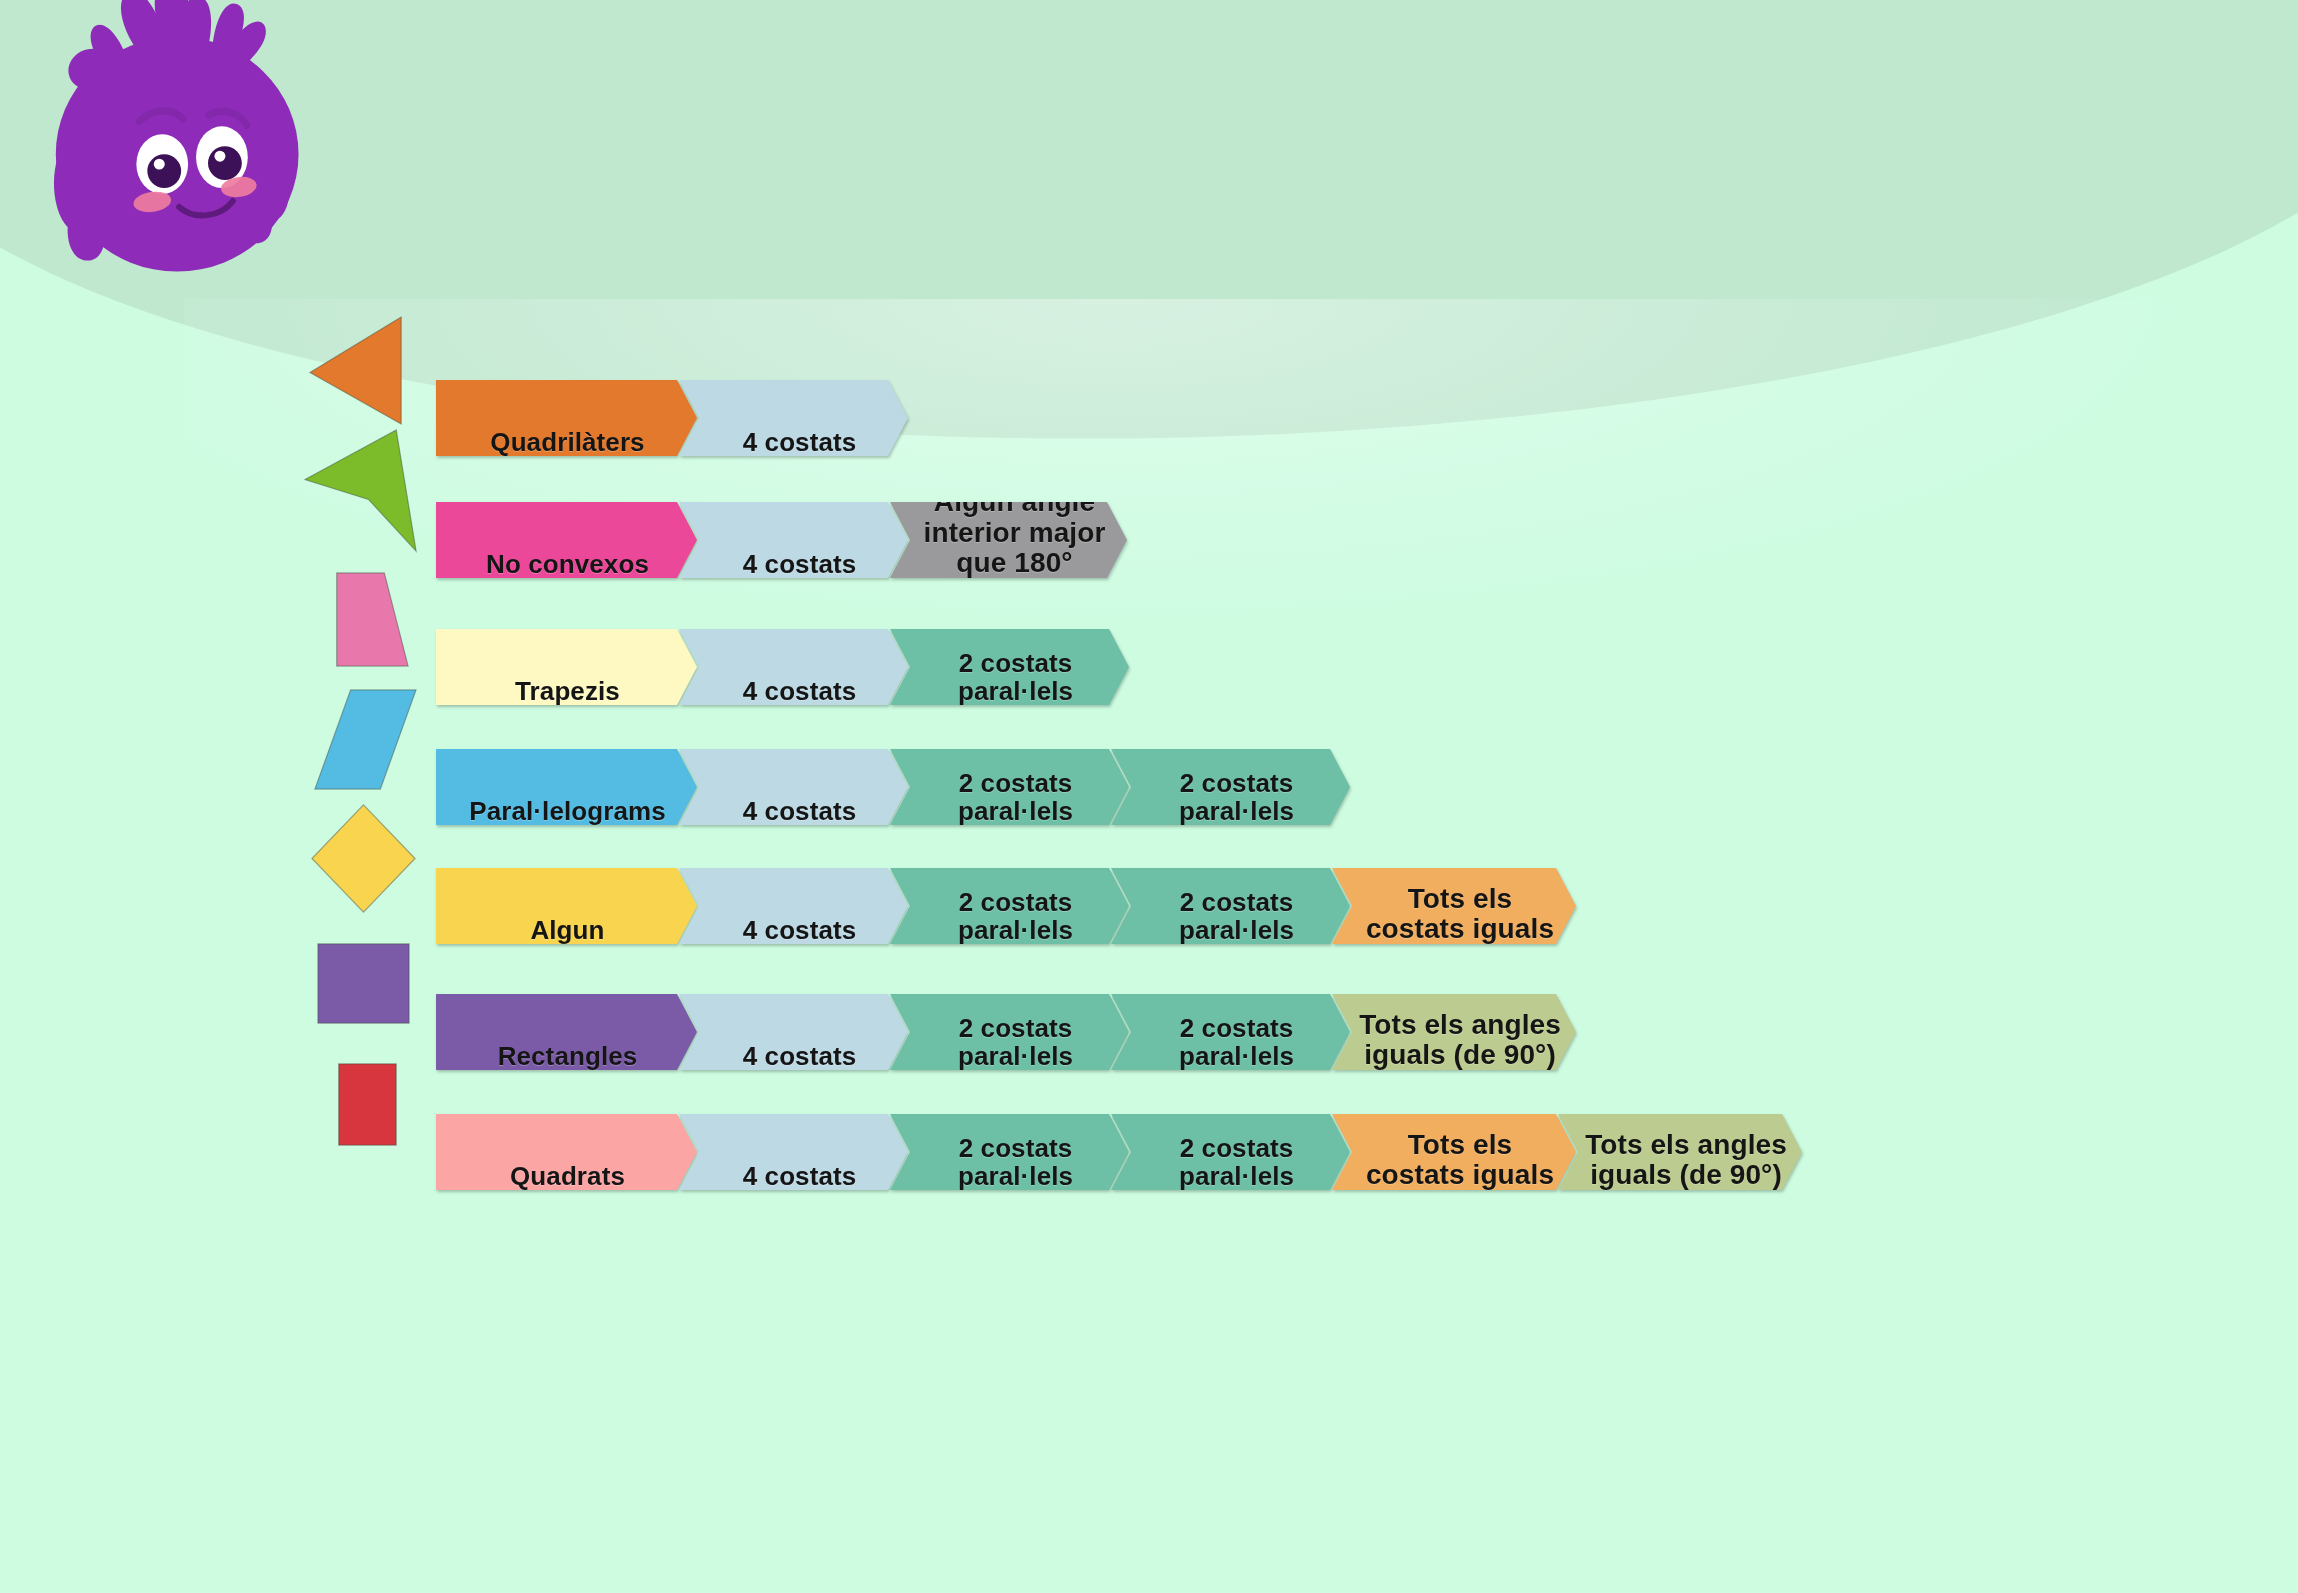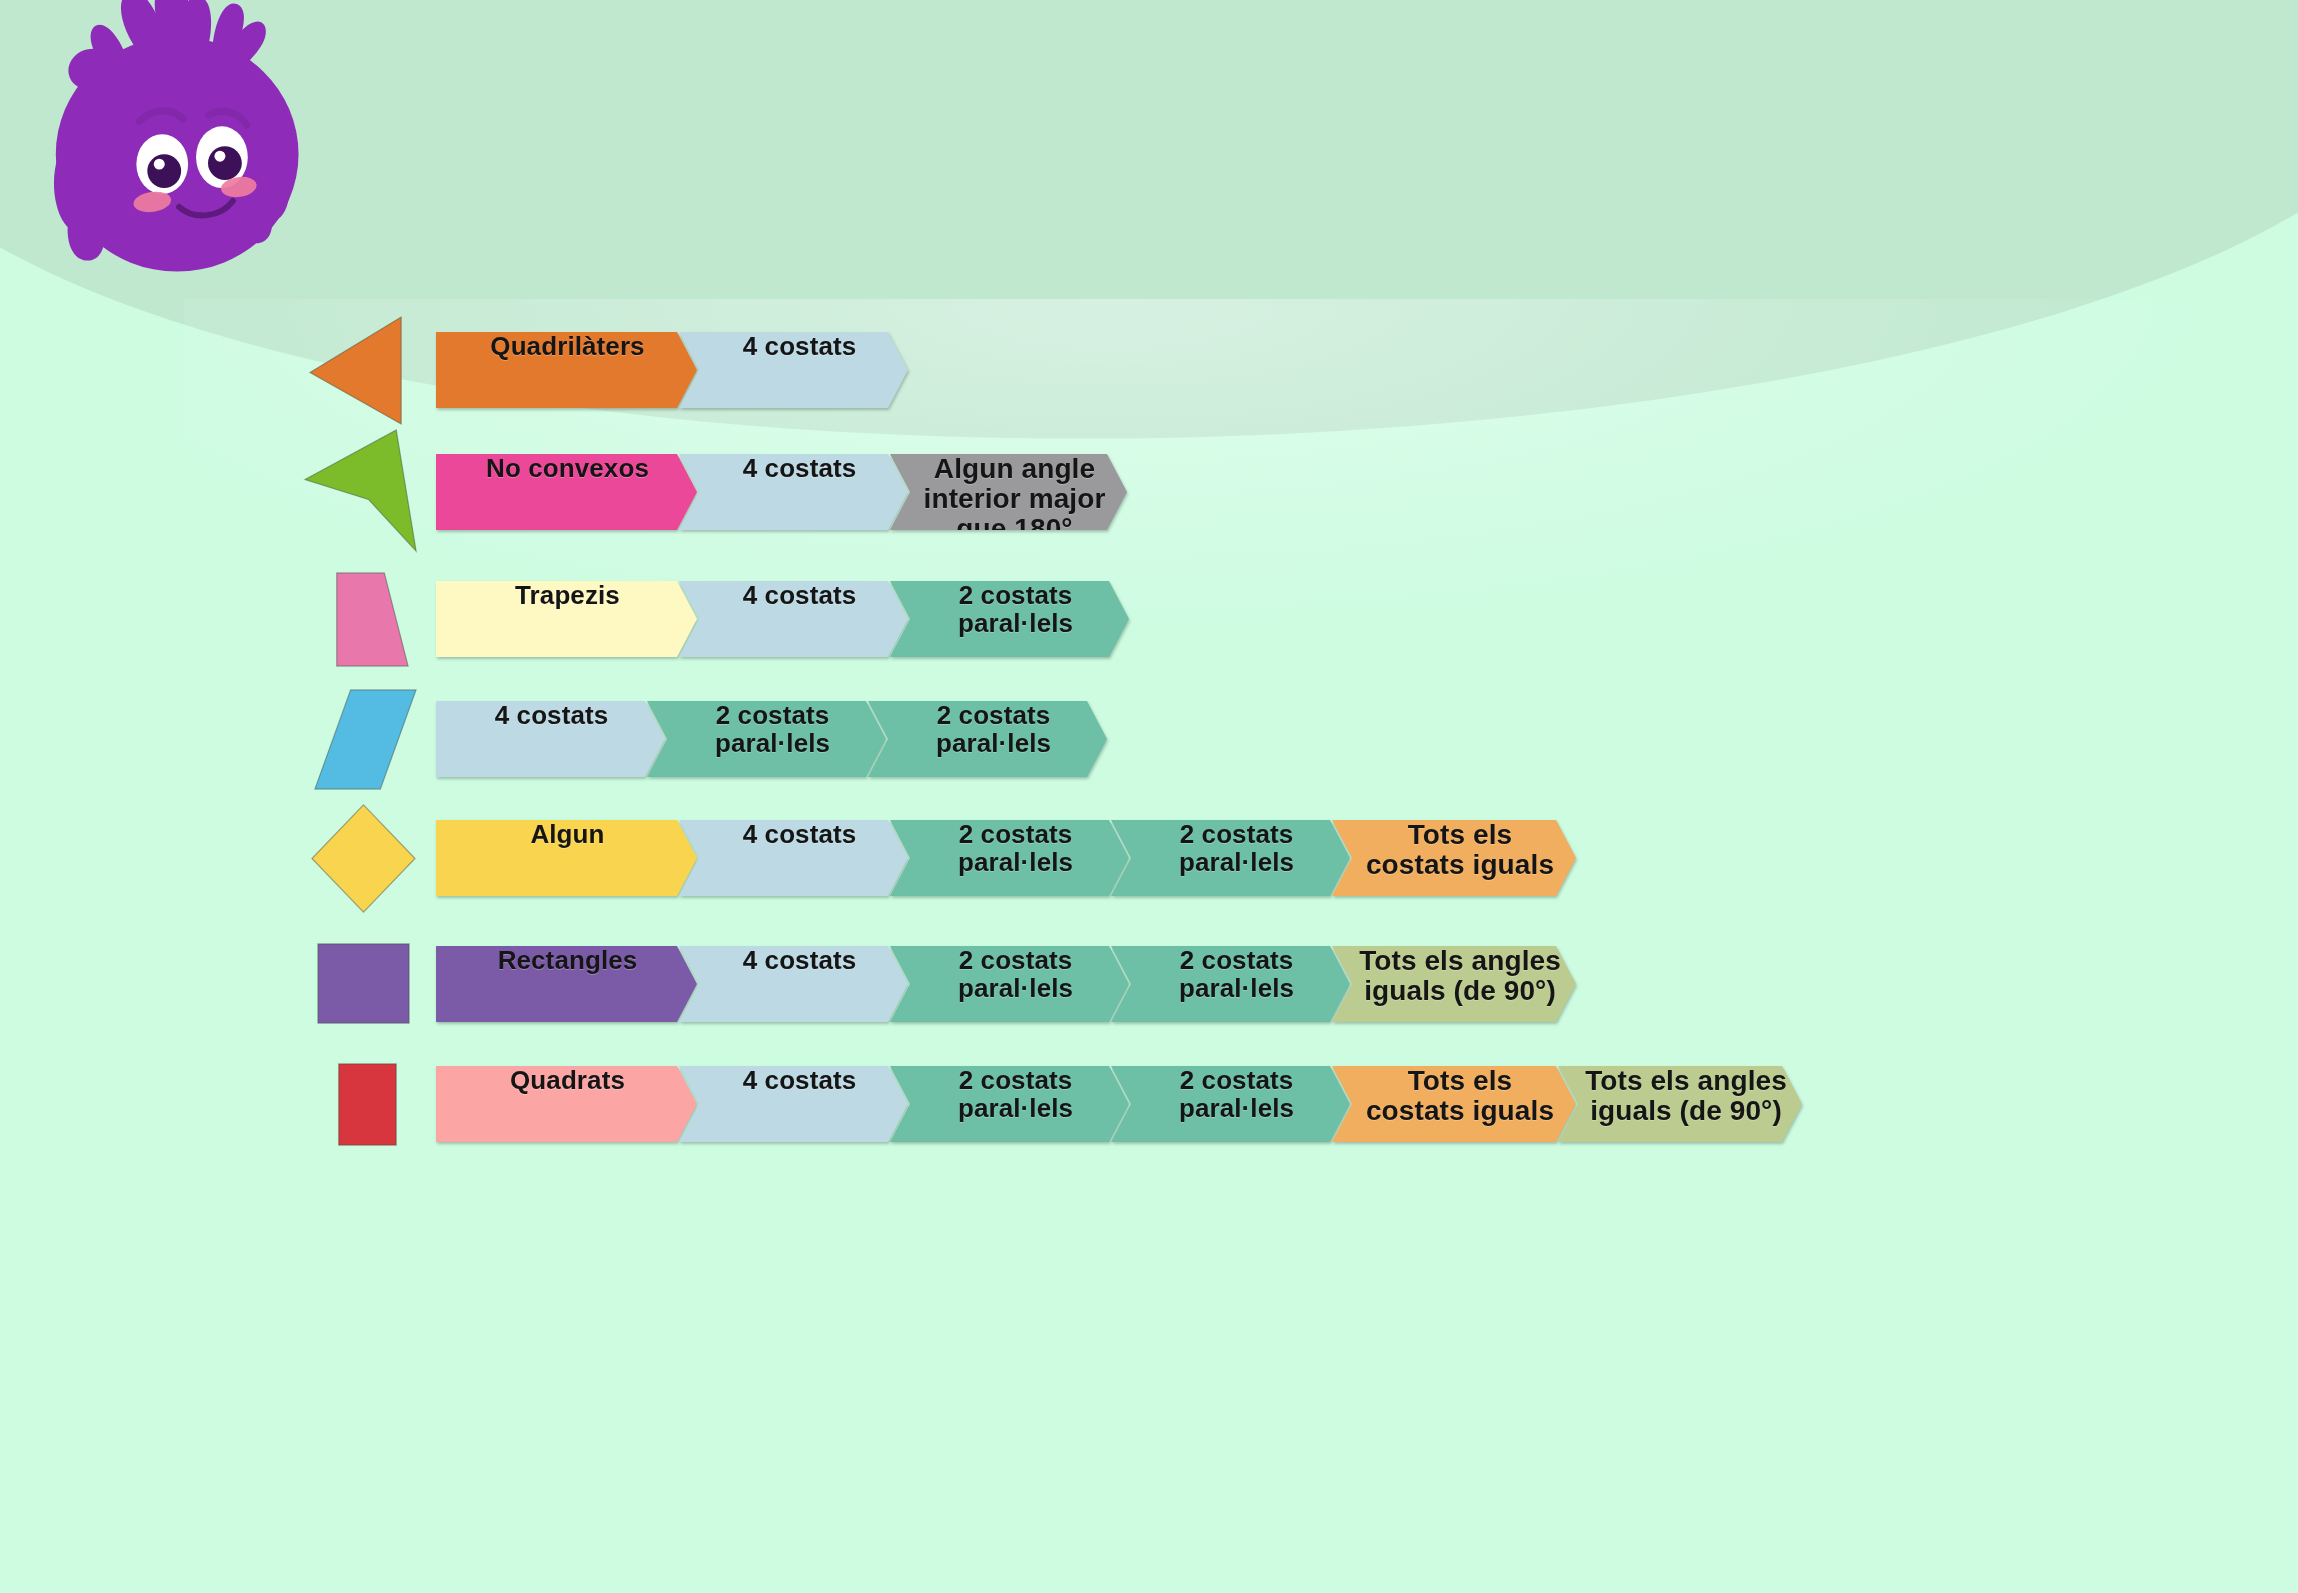--- a/index.html
+++ b/index.html
@@ -82,33 +82,34 @@
   .chevrons {
     display: flex;
     align-items: stretch;
     height: 76px;
     filter: drop-shadow(1px 2px 1.5px rgba(40,60,45,0.30));
   }
   .chev {
     position: relative;
     height: 76px;
     display: flex;
-    align-items: flex-start;
+    align-items: flex-end;
     justify-content: center;
     box-sizing: border-box;
     padding: 0 14px 0 26px;
     margin-left: -18px;
     color: #151515;
     font-weight: 700;
     font-size: 26px;
     line-height: 1.08;
     text-align: center;
     letter-spacing: 0.1px;
     clip-path: polygon(0% 0%, calc(100% - 20px) 0%, 100% 50%, calc(100% - 20px) 100%, 0% 100%, 20px 50%);
     text-shadow: 0 1px 0 rgba(255,255,255,0.25);
+    margin-top: 48px;
   }
   .chev:first-child {
     margin-left: 0;
     padding-left: 16px;
     clip-path: polygon(0% 0%, calc(100% - 20px) 0%, 100% 50%, calc(100% - 20px) 100%, 0% 100%);
   }
   .chev .ctxt { display: block; pointer-events: none; }
   .chev.two-line { font-size: 28px; }
 </style>
 </head>
@@ -206,20 +207,23 @@
           </div>
         </div>
       </div>
       <div class="row" style="top: 697px;">
         <div class="shape-cell">
           <svg width="129" height="119" viewBox="0 0 130 120">
         <polygon points="52,10 118,10 82,110 16,110" fill="#54bce2" stroke="rgba(60,70,60,0.45)" stroke-width="1.2"></polygon>
           </svg>
         </div>
         <div class="chevrons">
+          <div class="chev" style="width: 261px; background: rgb(84, 188, 226);">
+            <span class="ctxt">Paral·lelograms</span>
+          </div>
           <div class="chev" style="width: 229px; background: rgb(188, 217, 228);">
             <span class="ctxt">4 costats</span>
           </div>
           <div class="chev" style="width: 239px; background: rgb(109, 191, 166);">
             <span class="ctxt">2 costats paral·lels</span>
           </div>
           <div class="chev" style="width: 239px; background: rgb(109, 191, 166);">
             <span class="ctxt">2 costats paral·lels</span>
           </div>
         </div>

